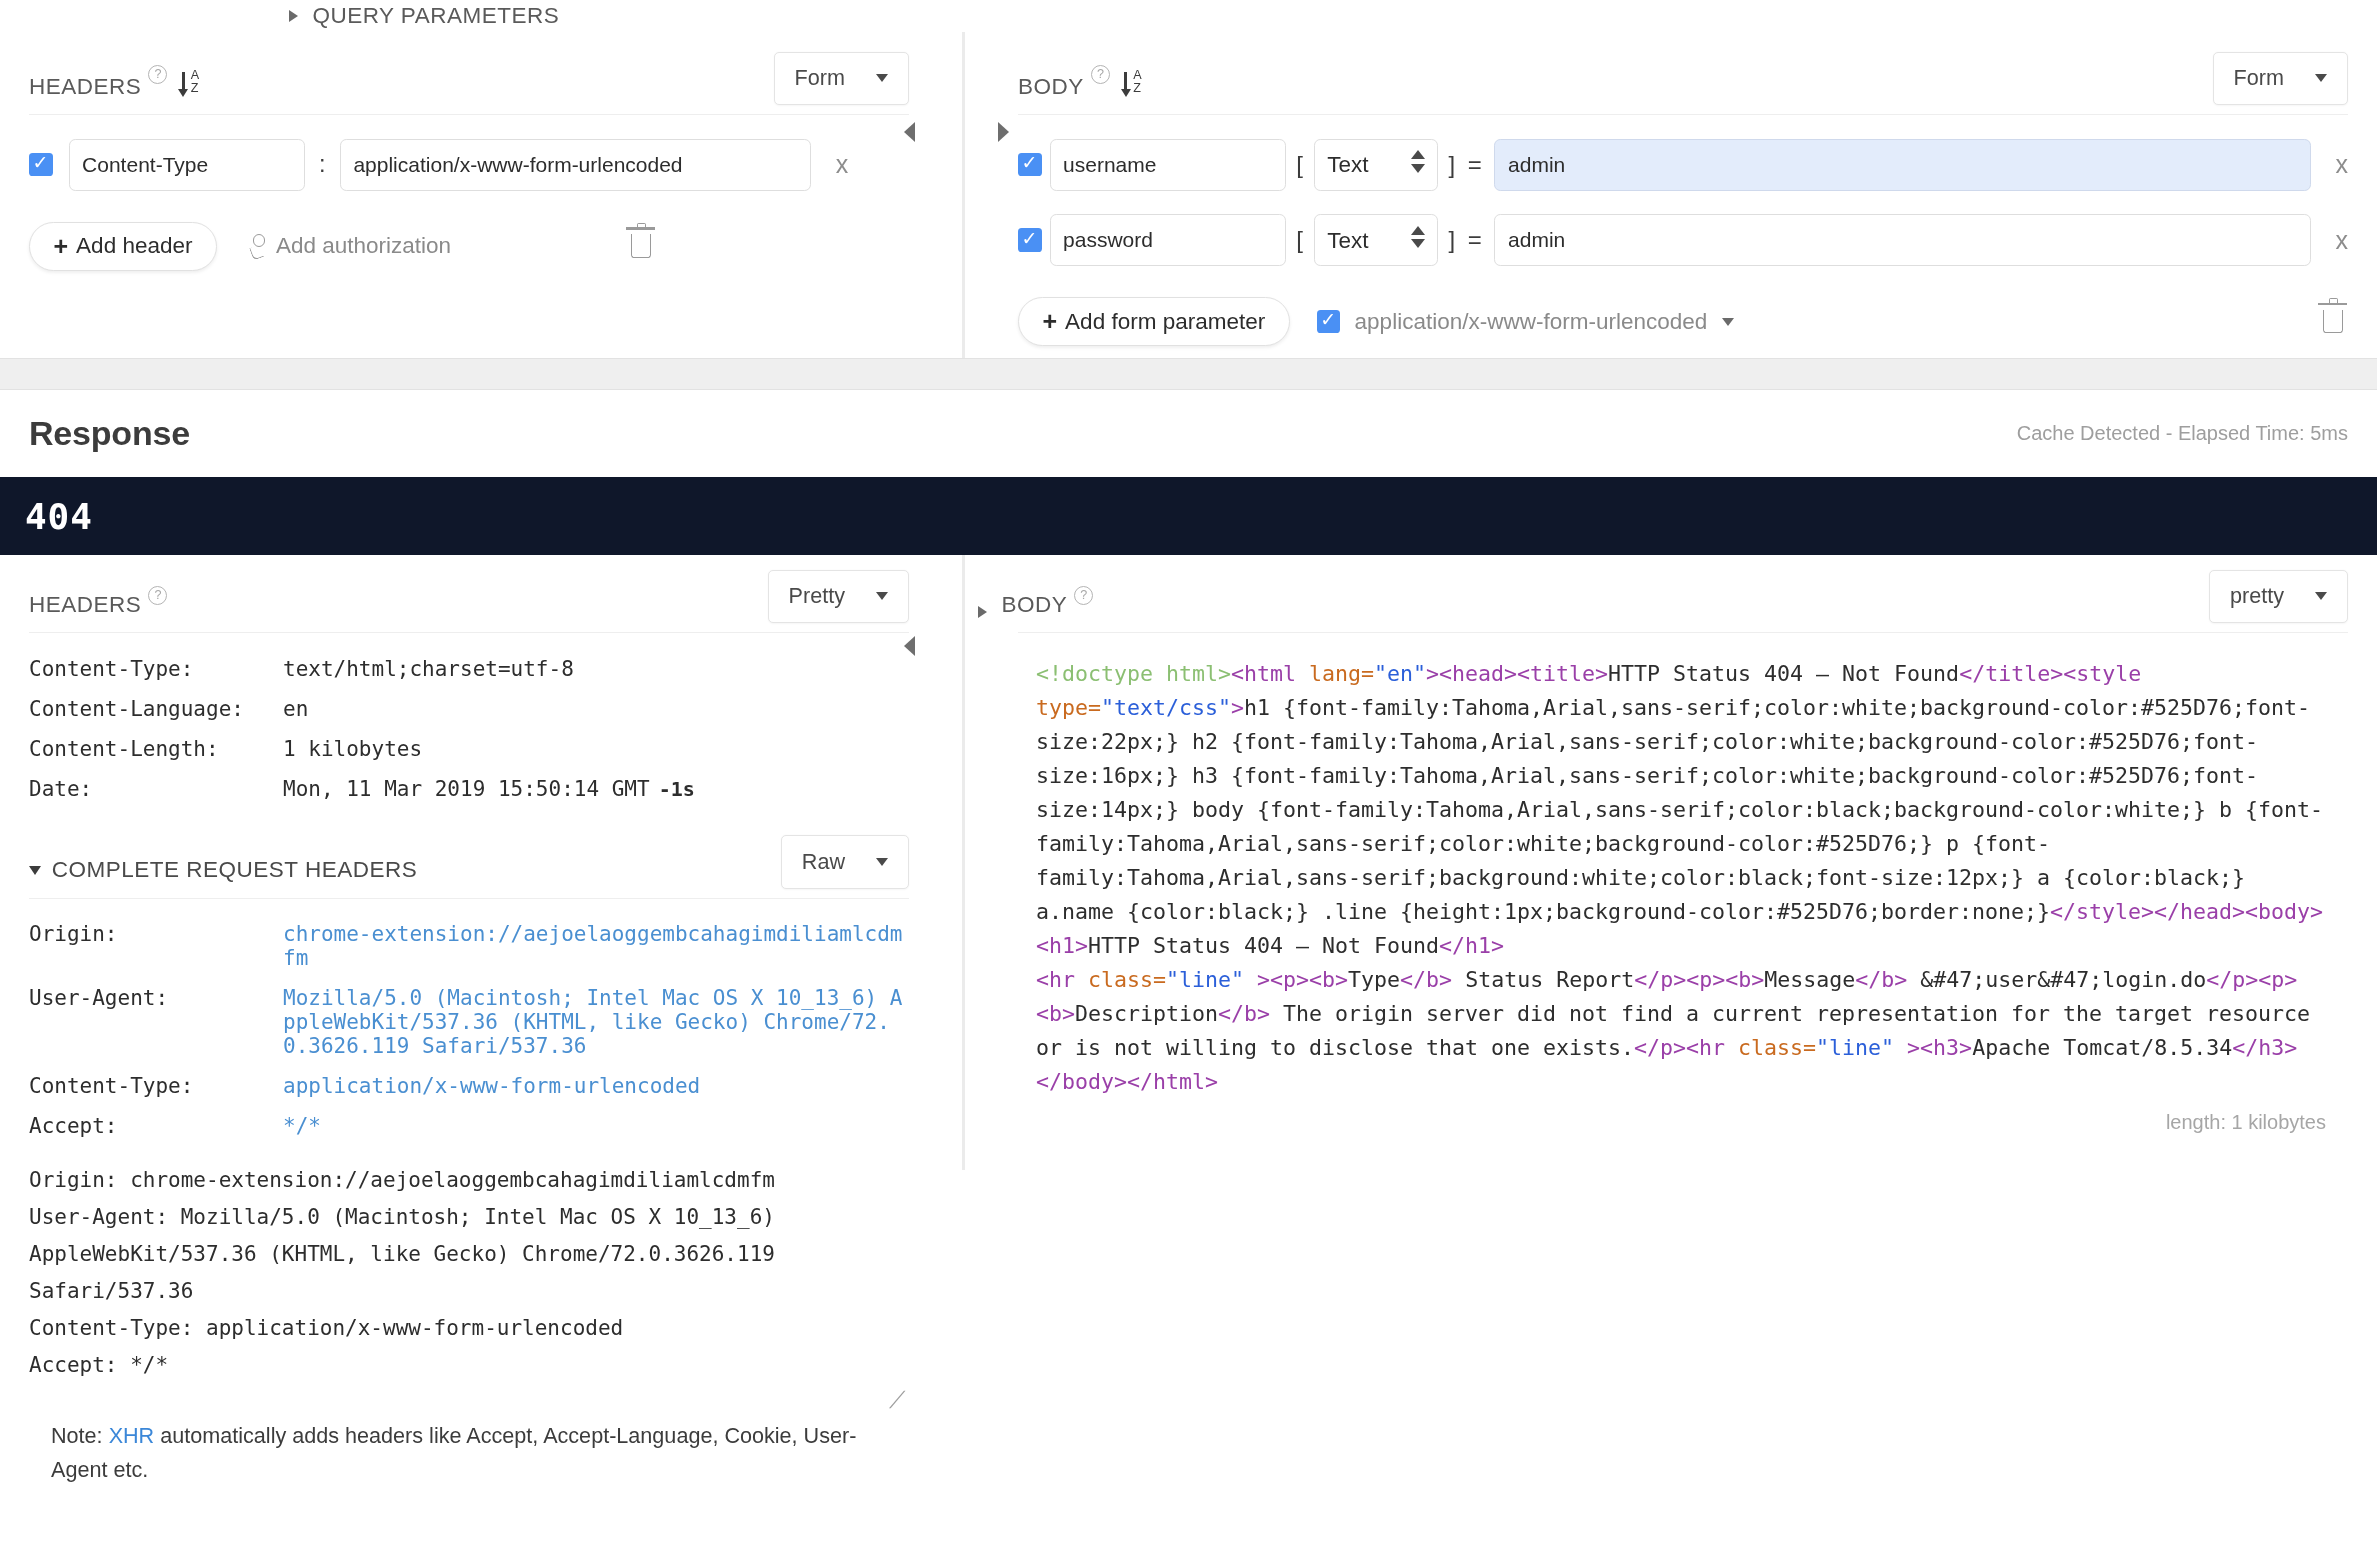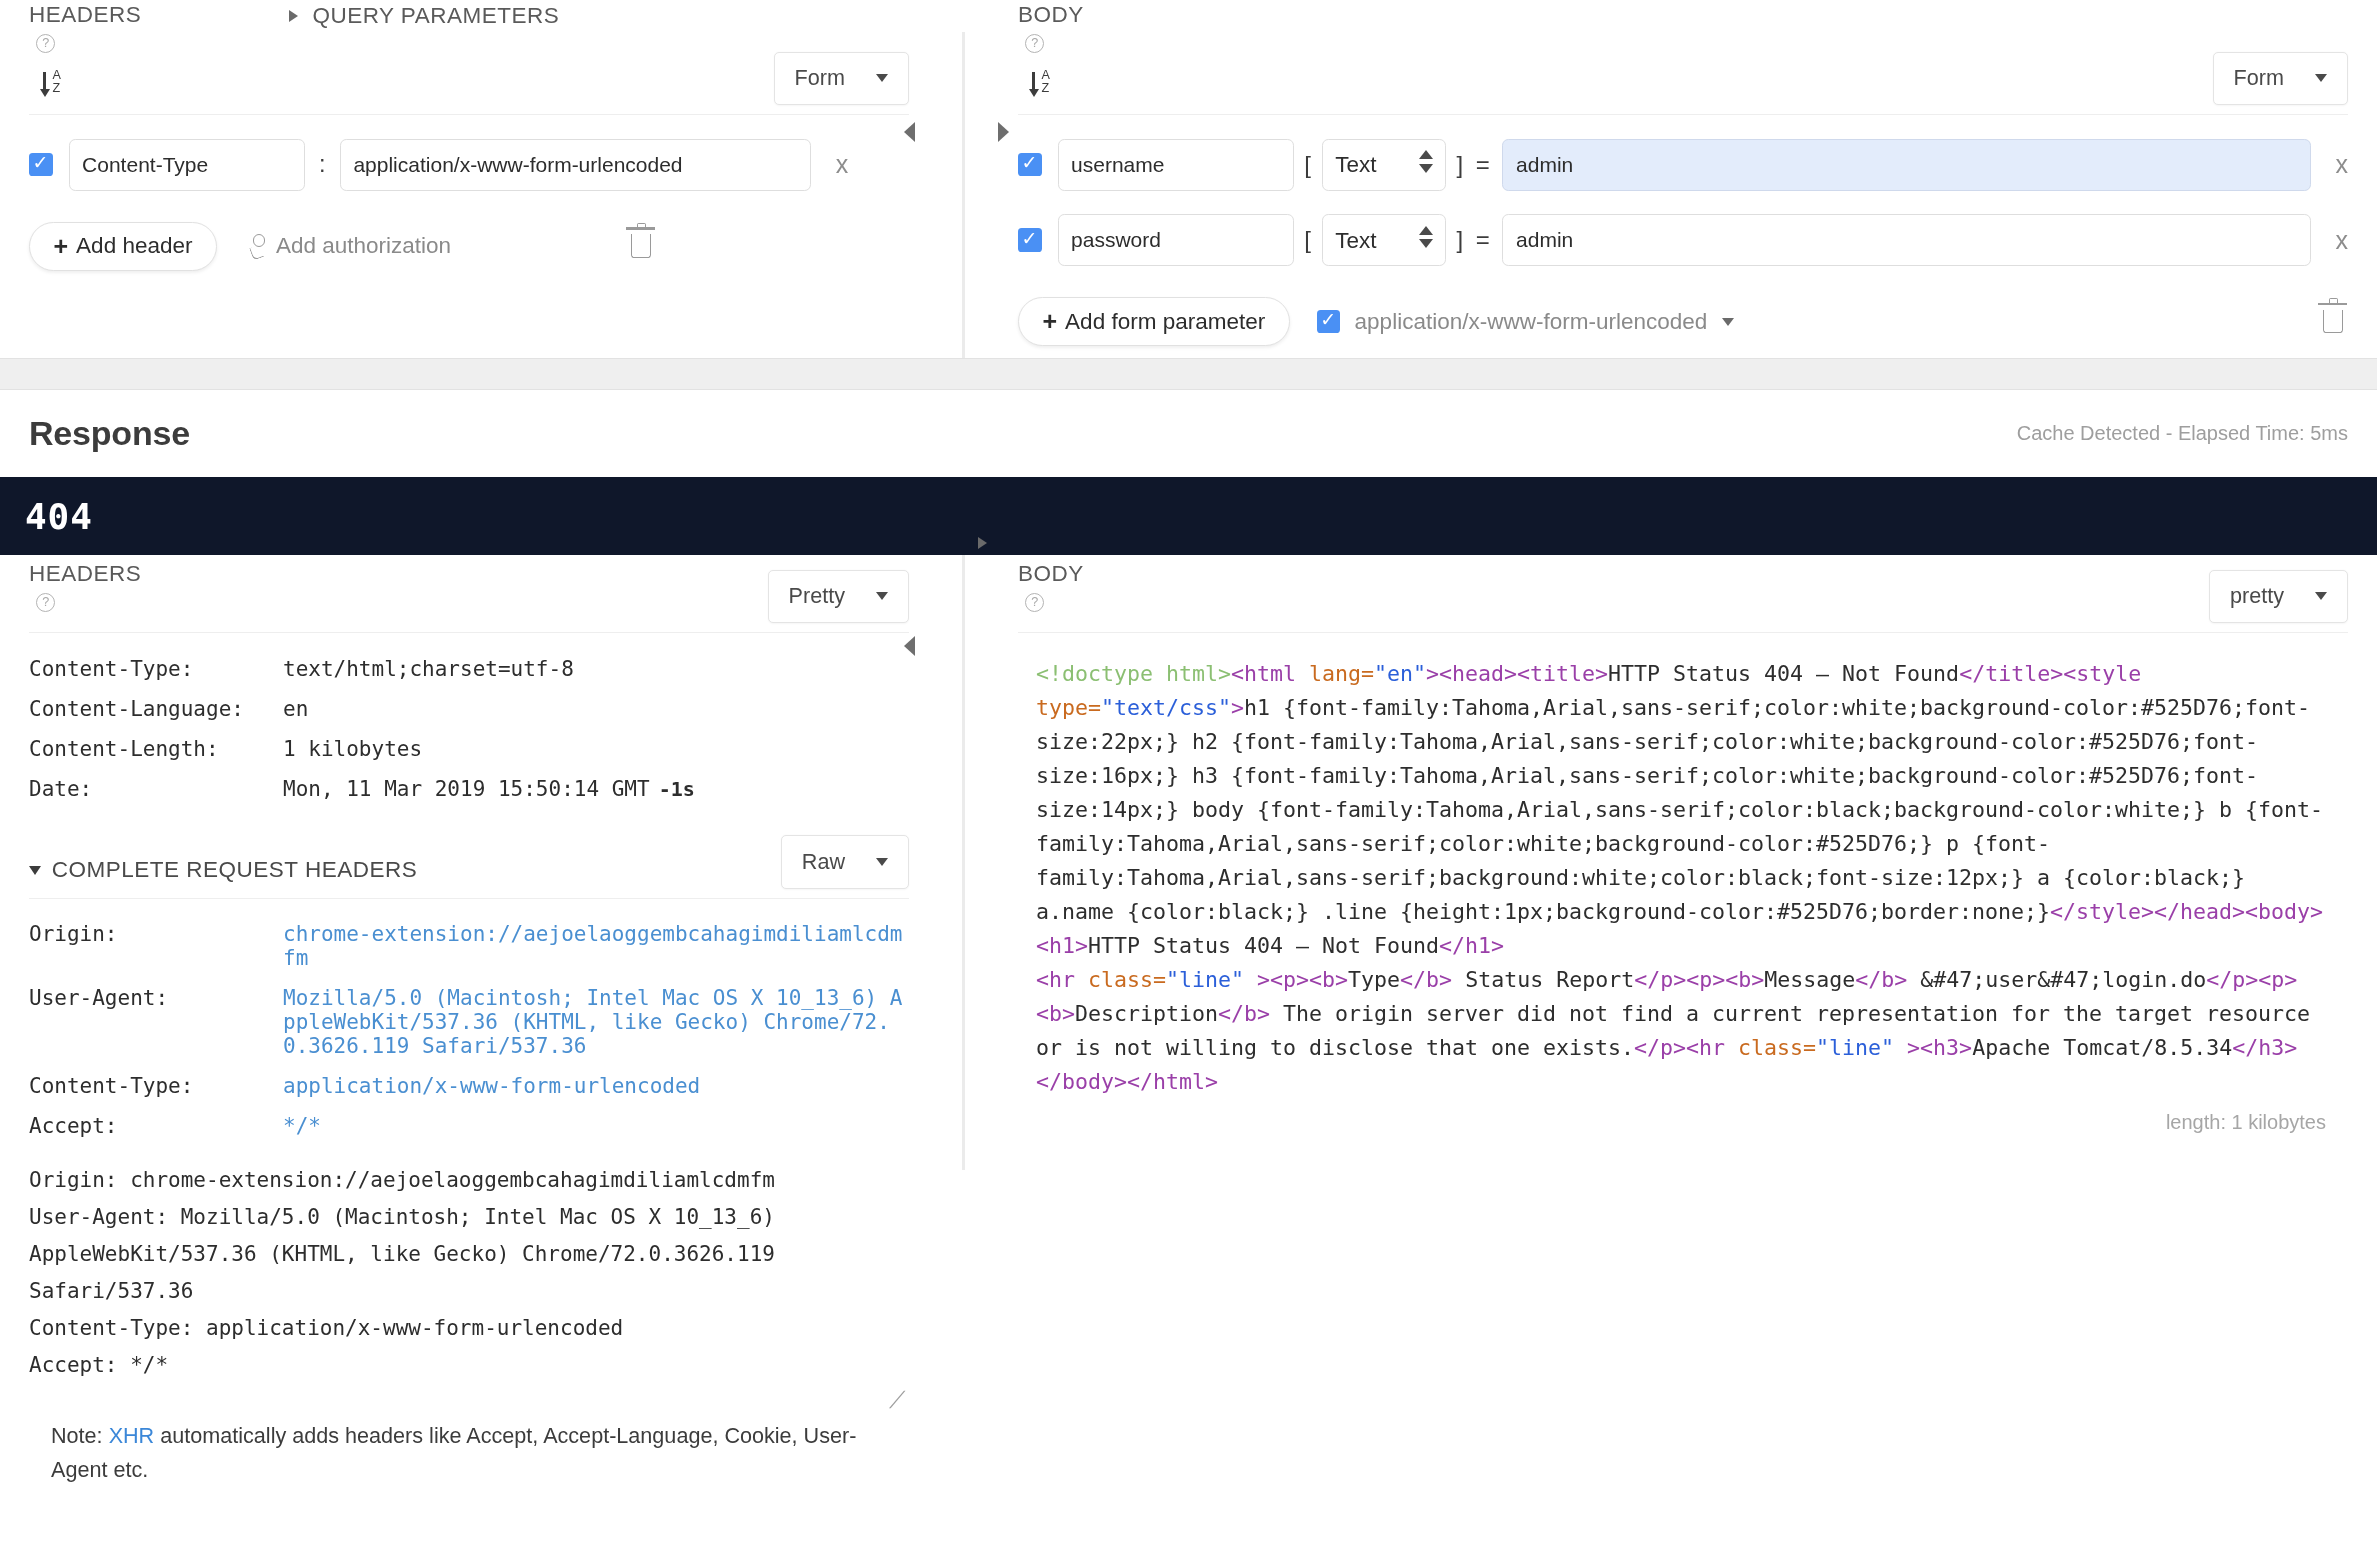--- a/index.html
+++ b/index.html
@@ -64,21 +64,21 @@
   }
 
   .panel-head {
     display: flex; align-items: flex-end; justify-content: space-between;
     border-bottom: 1.8px solid #eeeeee;
     padding: 0 0 12.6px 0;
     margin: 0 29px;
     position: relative;
     height: 83px;
   }
-  .panel-head-left { display: flex; align-items: flex-start; gap: 12px; padding-bottom: 1.8px; flex-direction: column; }
+  .panel-head-left { display: flex; align-items: flex-end; gap: 0; padding-bottom: 1.8px; }
   .panel-title {
     font-size: 22.5px; letter-spacing: 0.5px; color: #5a5a5a;
   }
   .help-icon {
     display: inline-block; width: 19px; height: 19px;
     border: 1.8px solid #b4b4b4; border-radius: 50%;
     font-size: 12.6px; line-height: 16px; text-align: center;
     color: #a8a8a8; margin-left: 7.2px; align-self: flex-start;
     position: relative; top: -5.4px;
   }
@@ -160,21 +160,21 @@
   .trash::before {
     content:""; position:absolute; left:-6.3px; top:-7.2px; width:29px; height:2.7px; background:#9a9a9a;
   }
   .trash::after {
     content:""; position:absolute; left:4.5px; top:-11.7px; width:7.2px; height:3.6px;
     border:1.8px solid #9a9a9a; border-bottom:none; border-radius:1.8px 1.8px 0 0;
   }
 
   
   .bracket { font-size: 24px; color:#3c3c3c; padding: 0 10.8px; }
-  .inp-key-body { width: 236px; margin-left: 16px; }
+  .inp-key-body { width: 236px; margin-left: 8px; }
   .sel-wrap { position: relative; }
   .sel {
     border: 1.8px solid #dedede; border-radius: 6.3px; background:#fff;
     height: 52px; width: 124px; font-size: 22.5px; color: #2d2d2d;
     padding: 0 34px 0 12.6px; appearance:none; -webkit-appearance:none;
     font-family:"Liberation Sans", sans-serif; outline:none; cursor:pointer;
   }
   .spin {
     position: absolute; right: 12.6px; top: 11.7px; pointer-events:none;
     display:flex; flex-direction:column; gap:4.5px; align-items:center;

